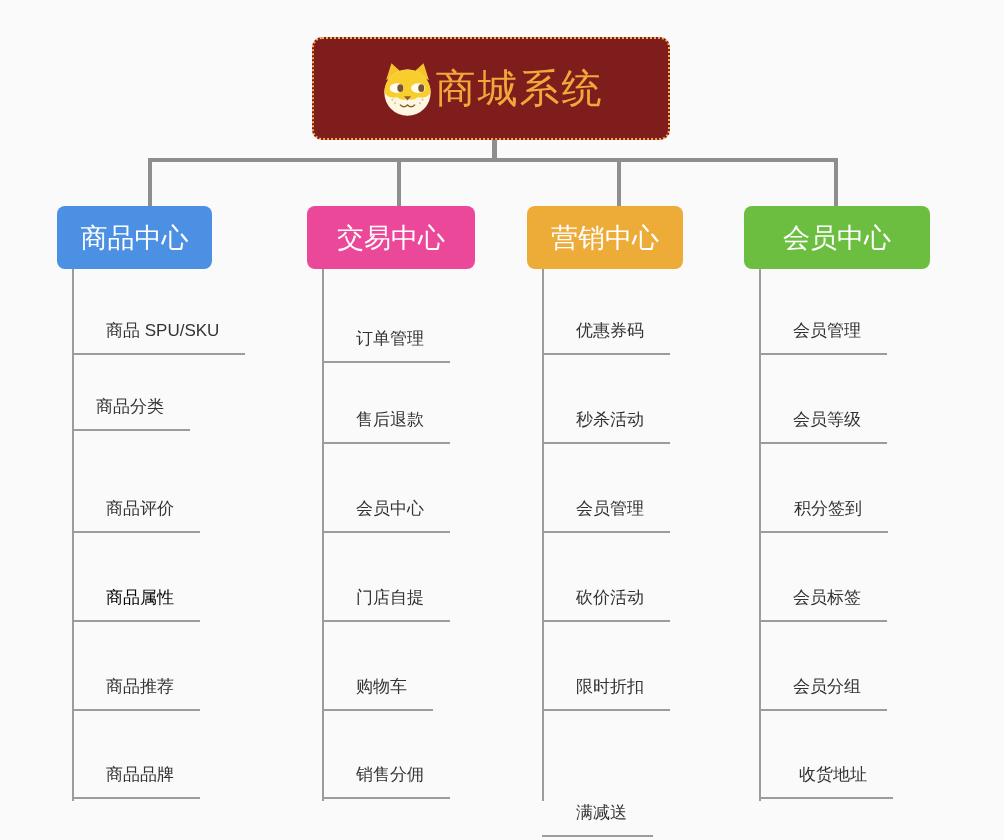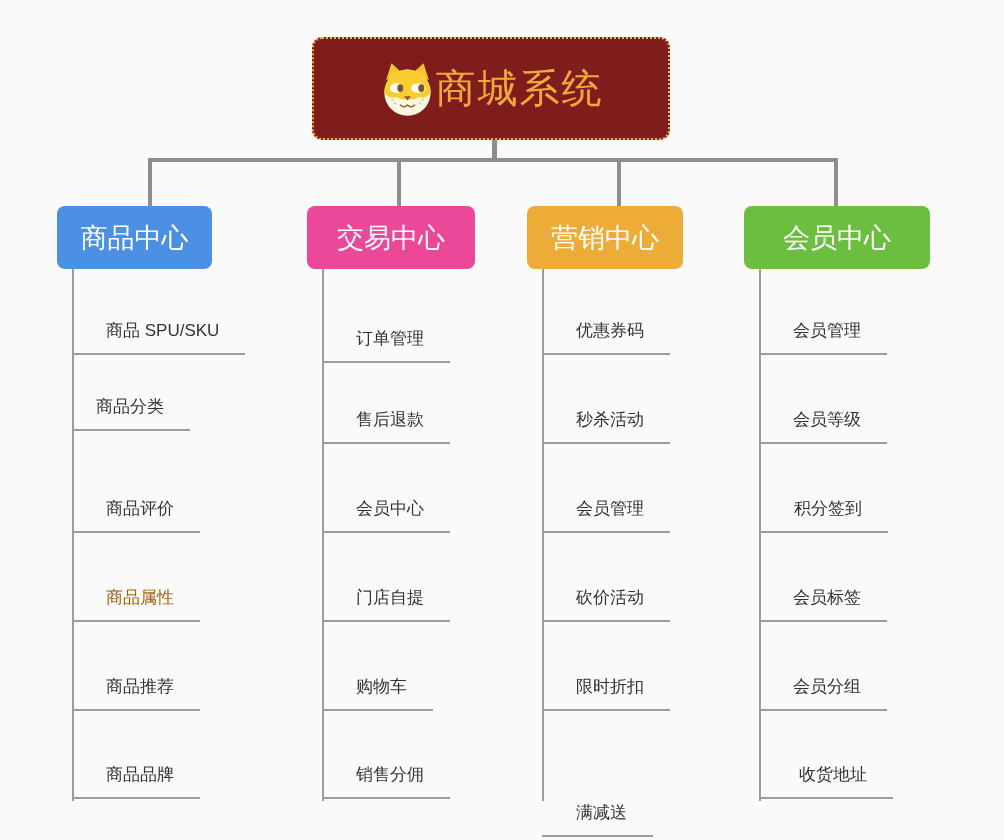--- a/index.html
+++ b/index.html
@@ -99,21 +99,21 @@
   <div id="branches">
   <div class="branch" style="left: 57px;">
     <div class="branch-header" style="width: 155px; background: rgb(75, 144, 226);">
       <span>商品中心</span>
     </div>
     <div class="children">
       <div class="vline" style="background: rgb(156, 156, 156);"></div>
     <div class="child" style="top: 48px; color: rgb(51, 51, 51); border-bottom-color: rgb(156, 156, 156);">商品 SPU/SKU</div>
           <div class="child" style="top: 124px; color: rgb(51, 51, 51); border-bottom-color: rgb(156, 156, 156); padding-left: 24px;">商品分类</div>
           <div class="child" style="top: 226px; color: rgb(51, 51, 51); border-bottom-color: rgb(156, 156, 156);">商品评价</div>
-          <div class="child" style="top: 315px; color: #a16207; border-bottom-color: rgb(156, 156, 156);">商品属性</div>
+          <div class="child" style="top: 315px; color: #000000; border-bottom-color: rgb(156, 156, 156);">商品属性</div>
           <div class="child" style="top: 404px; color: rgb(51, 51, 51); border-bottom-color: rgb(156, 156, 156);">商品推荐</div>
           <div class="child" style="top: 492px; color: rgb(51, 51, 51); border-bottom-color: rgb(156, 156, 156);">商品品牌</div>
         </div>
   </div>
 
   <div class="branch" style="left: 307px;">
     <div class="branch-header" style="width: 168px; background: #ec4899;">
       <span>交易中心</span>
     </div>
     <div class="children">

